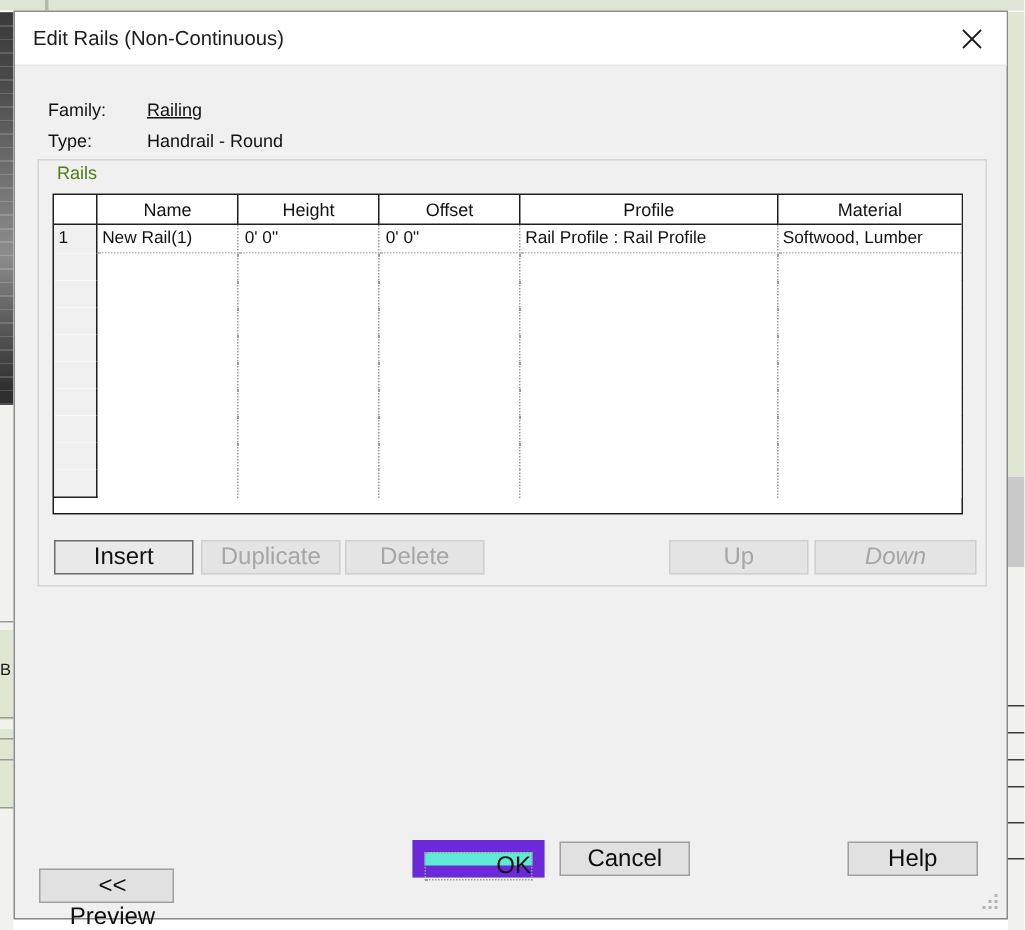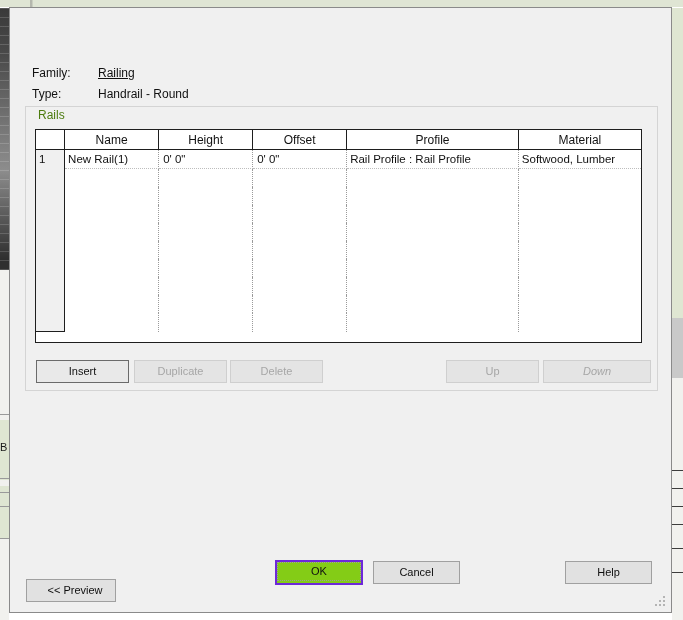--- a/index.html
+++ b/index.html
@@ -165,21 +165,21 @@
   .col-name    { width: 92px; }
   .col-height  { width: 92px; }
   .col-offset  { width: 92px; }
   .col-profile { width: 168px; }
   .col-material{ width: 120px; }
 
   
   .btn {
     position: absolute;
     box-sizing: border-box;
-    font-size: 11px;
+    font-size: 16px;
     text-align: center;
     line-height: 21px;
     height: 23px;
     background: #e1e1e1;
     border: 1px solid #adadad;
     color: #111;
     cursor: default;
     user-select: none;
   }
   .btn.enabled {
@@ -191,22 +191,23 @@
   .btn.strong {
     background: #e9e9e9;
     border: 1px solid #6b6b6b;
   }
   .btn.disabled {
     background: #e4e4e4;
     border: 1px solid #cfcfcf;
     color: #a6a6a6;
   }
   .btn.default-focus {
-    background: #84cc16;
-    border: 2px solid #6d28d9;
+    background: #5eead4;
+    border: 8px solid #6d28d9;
+    text-align: right;
   }
   .btn.default-focus .inner {
     display: block;
     border: 1px dotted #9d9d9d;
     height: 17px;
     line-height: 17px;
     margin: 0;
   }
 
   .resize-grip {
@@ -242,20 +243,29 @@
     <div class="bg-right-rule" style="top:470px"></div>
     <div class="bg-right-rule" style="top:488px"></div>
     <div class="bg-right-rule" style="top:506px"></div>
     <div class="bg-right-rule" style="top:524px"></div>
     <div class="bg-right-rule" style="top:548px"></div>
     <div class="bg-right-rule" style="top:572px"></div>
   </div>
 
   <div class="dialog">
 
+    <div class="titlebar">
+      <div class="title-text">Edit Rails (Non-Continuous)</div>
+      <div class="close-btn">
+        <svg width="14" height="14" viewBox="0 0 14 14">
+          <line x1="1" y1="1" x2="13" y2="13" stroke="#1b1b1b" stroke-width="1.2"></line>
+          <line x1="13" y1="1" x2="1" y2="13" stroke="#1b1b1b" stroke-width="1.2"></line>
+        </svg>
+      </div>
+    </div>
 
     <div class="lbl" style="left:22px; top:58px;">Family:</div>
     <div class="val" style="left:88px; top:58px;text-decoration:underline;">Railing</div>
     <div class="lbl" style="left:22px; top:79px;">Type:</div>
     <div class="val" style="left:88px; top:79px;">Handrail - Round</div>
 
     <div class="groupbox"></div>
     <div class="groupbox-label">Rails</div>
 
     <div class="table-wrap">

